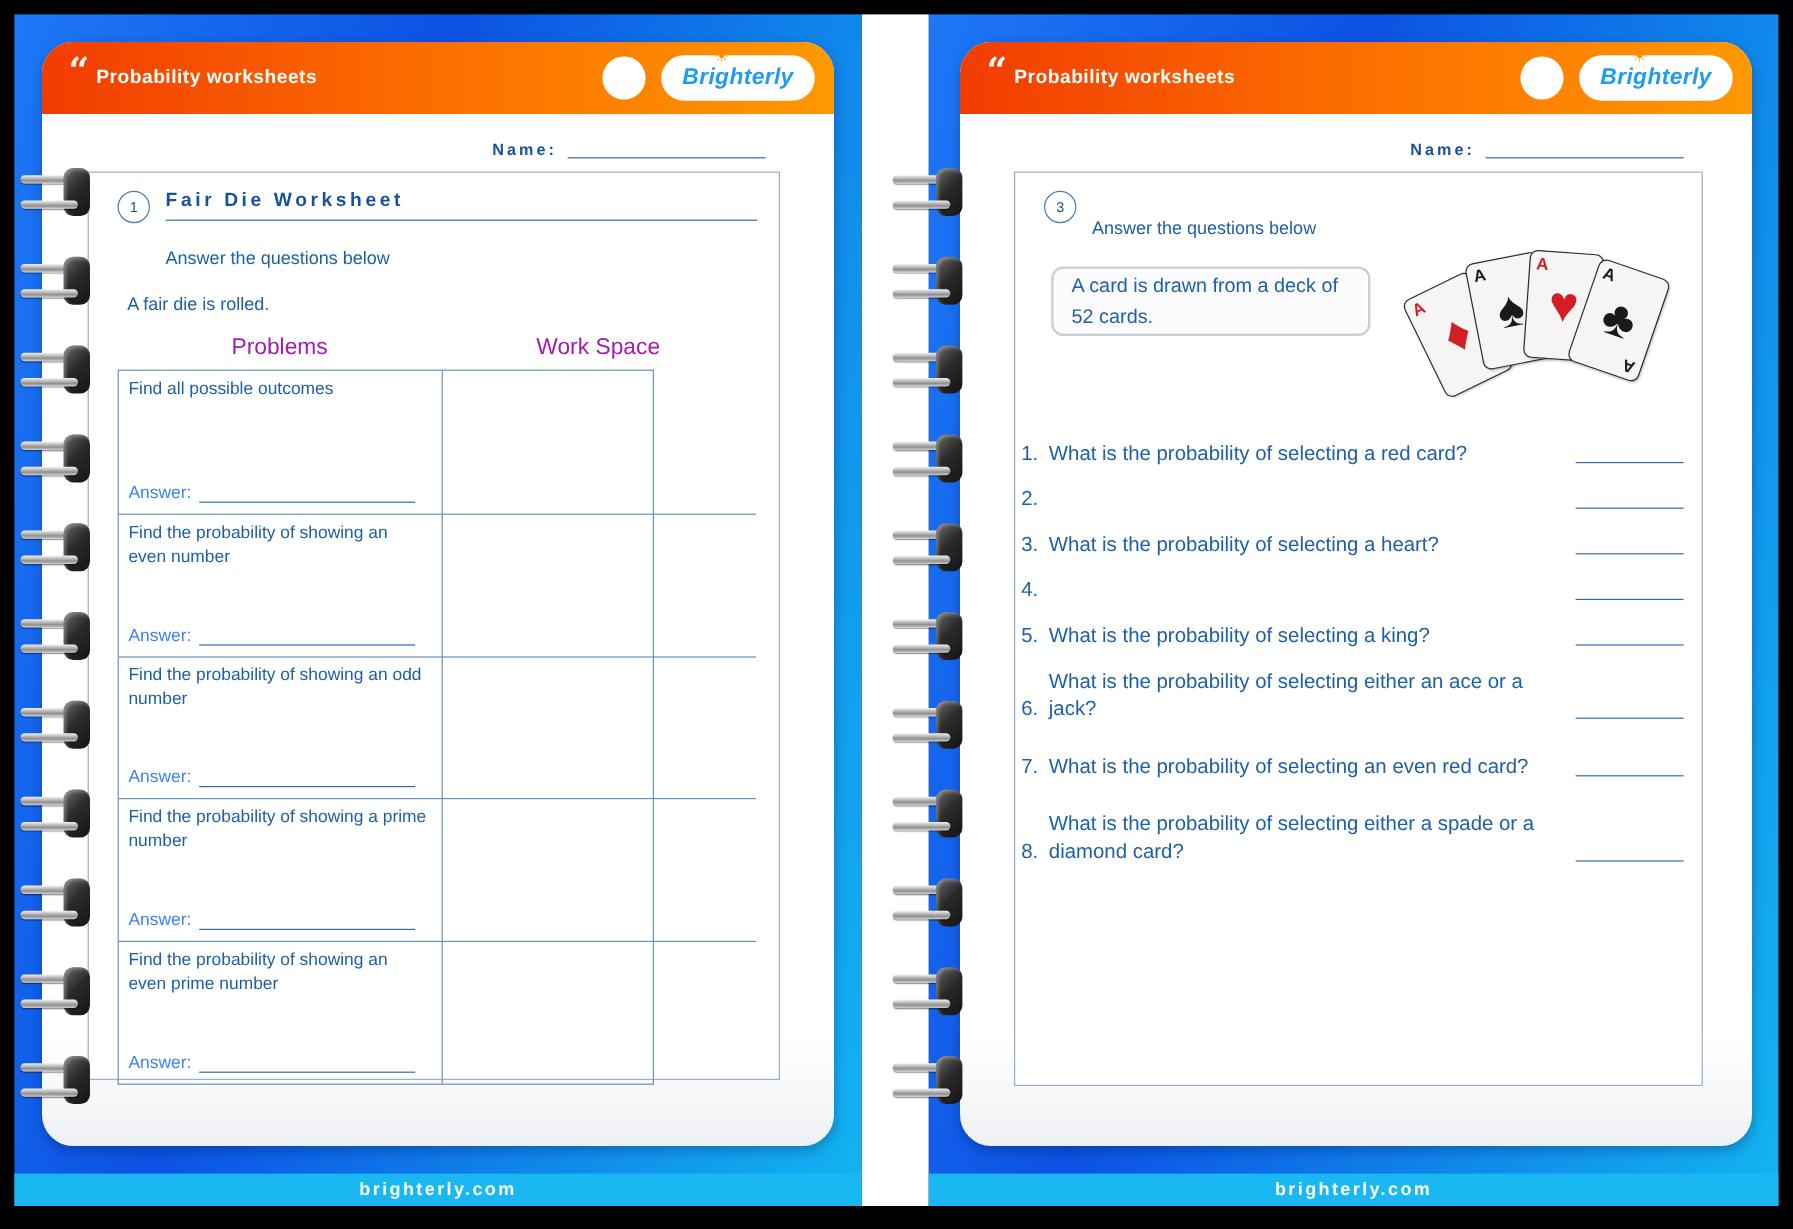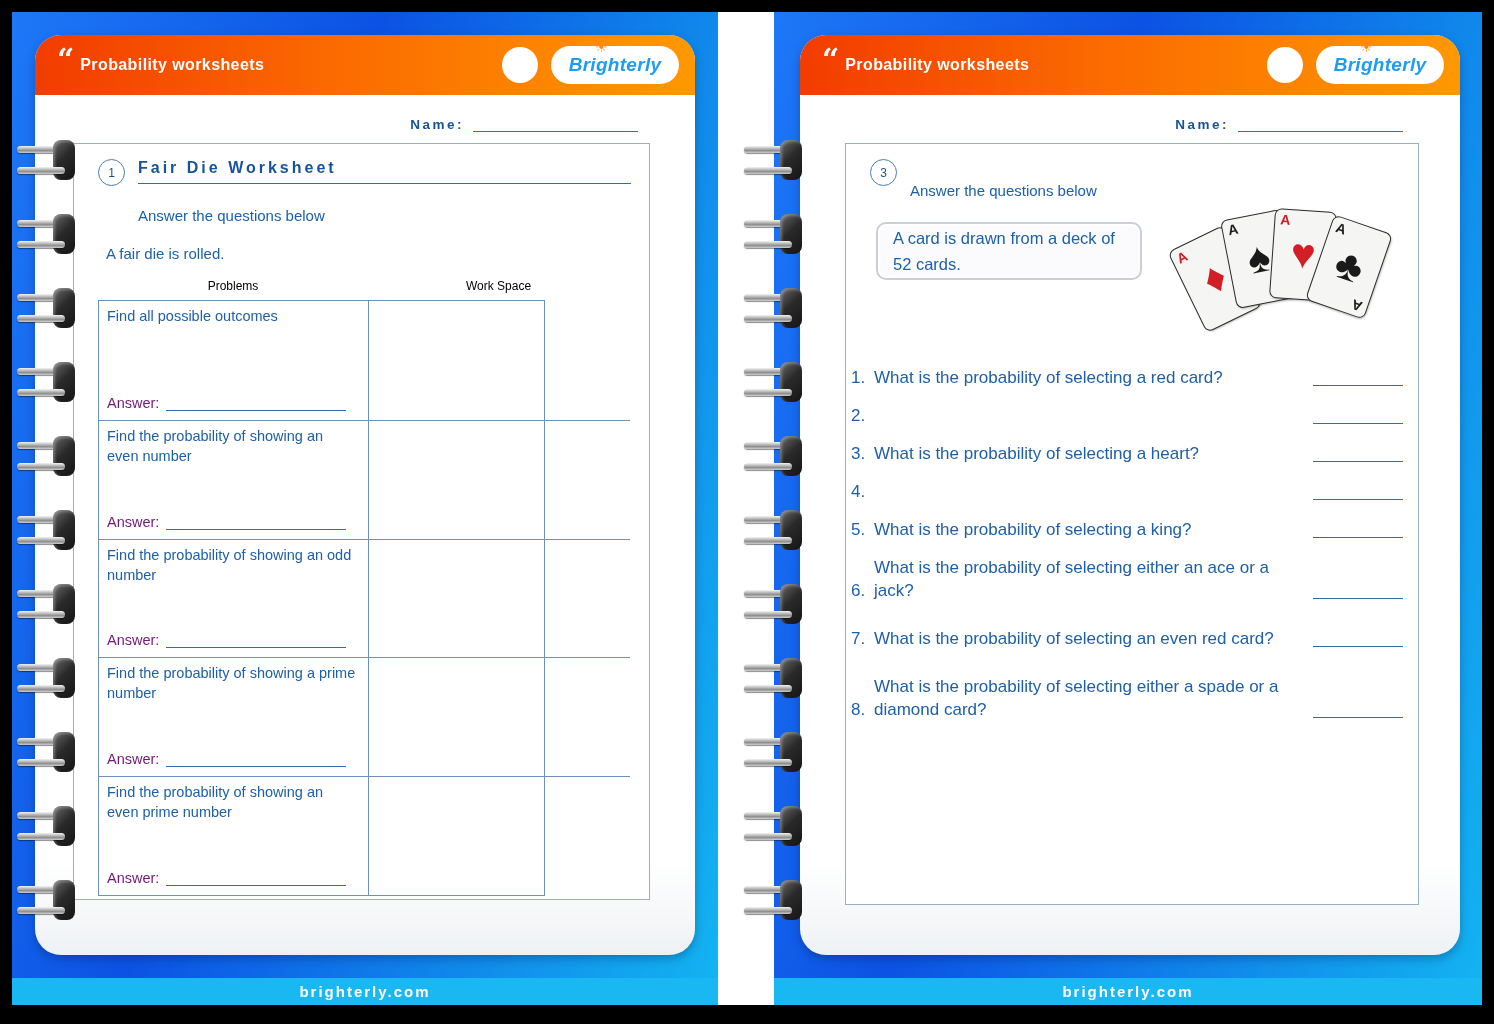--- a/index.html
+++ b/index.html
@@ -60,31 +60,31 @@
   .title-block{display:flex;padding:15px 18px 0 24px;}
   .num-circle{width:25px;height:25px;border-radius:50%;border:1.5px solid #4a7db0;flex:none;
               color:#17539b;font-size:12px;display:flex;align-items:center;justify-content:center;}
   .title-col{flex:1;margin-left:13px;}
   .sheet-title{color:#17539b;font-size:16px;font-weight:bold;letter-spacing:3px;
                border-bottom:1.5px solid #2f6cb0;padding-bottom:6px;}
   .sheet-sub{color:#1d5fa8;font-size:15px;margin-top:23px;}
 
   
   .intro1{color:#1d5fa8;font-size:15px;margin:21px 0 0 32px;}
-  .cols-row{display:flex;margin:17px 0 0 24px;width:531px;color:#000000;font-size:12px;}
+  .cols-row{display:flex;margin:17px 0 0 24px;width:531px;color:#a21caf;font-size:19px;}
   .col-h1{width:270px;text-align:center;}
   .col-h2{width:261px;text-align:center;}
   .ws-table{margin:7px 0 13px 24px;width:447px;display:grid;grid-template-columns:270px 261px;
             grid-auto-rows:118.8px;border:1px solid #6b91bd;box-sizing:border-box;}
   .ws-cell{border-top:1px solid #6b91bd;box-sizing:border-box;}
   .ws-cell.pcell{border-right:1px solid #6b91bd;display:flex;flex-direction:column;
                  padding:5px 10px 9px 8px;}
   .problem-text{color:#1d5fa8;font-size:14.5px;line-height:20px;}
   .cell-spacer{flex:1;}
-  .answer-line{display:flex;align-items:flex-end;color:#701a75;font-size:14.5px;}
+  .answer-line{display:flex;align-items:flex-end;color:#3b82f6;font-size:14.5px;}
   .answer-blank{flex:1;border-bottom:1.5px solid #2f6cb0;margin-left:7px;height:14px;max-width:180px;}
 
   
   .intro2{color:#1d5fa8;font-size:17px;line-height:33px;margin:17px 0 0 5px;}
   .problem-row{display:flex;margin:23px 0 0 30px;}
   .problem-box{width:232px;padding:1px 15px;border:2px solid #c9ced8;border-radius:10px;
                background:#fbfbfd;box-shadow:inset 0 0 0 2px #fff;color:#1d5fa8;
                font-size:16.5px;line-height:26px;height:52px;}
   .cards-wrap{position:relative;width:210px;height:132px;margin:-14px 0 0 40px;}
   .pcard{position:absolute;width:62px;height:90px;background:#f5f5f3;border:1.5px solid #2c2c2c;

